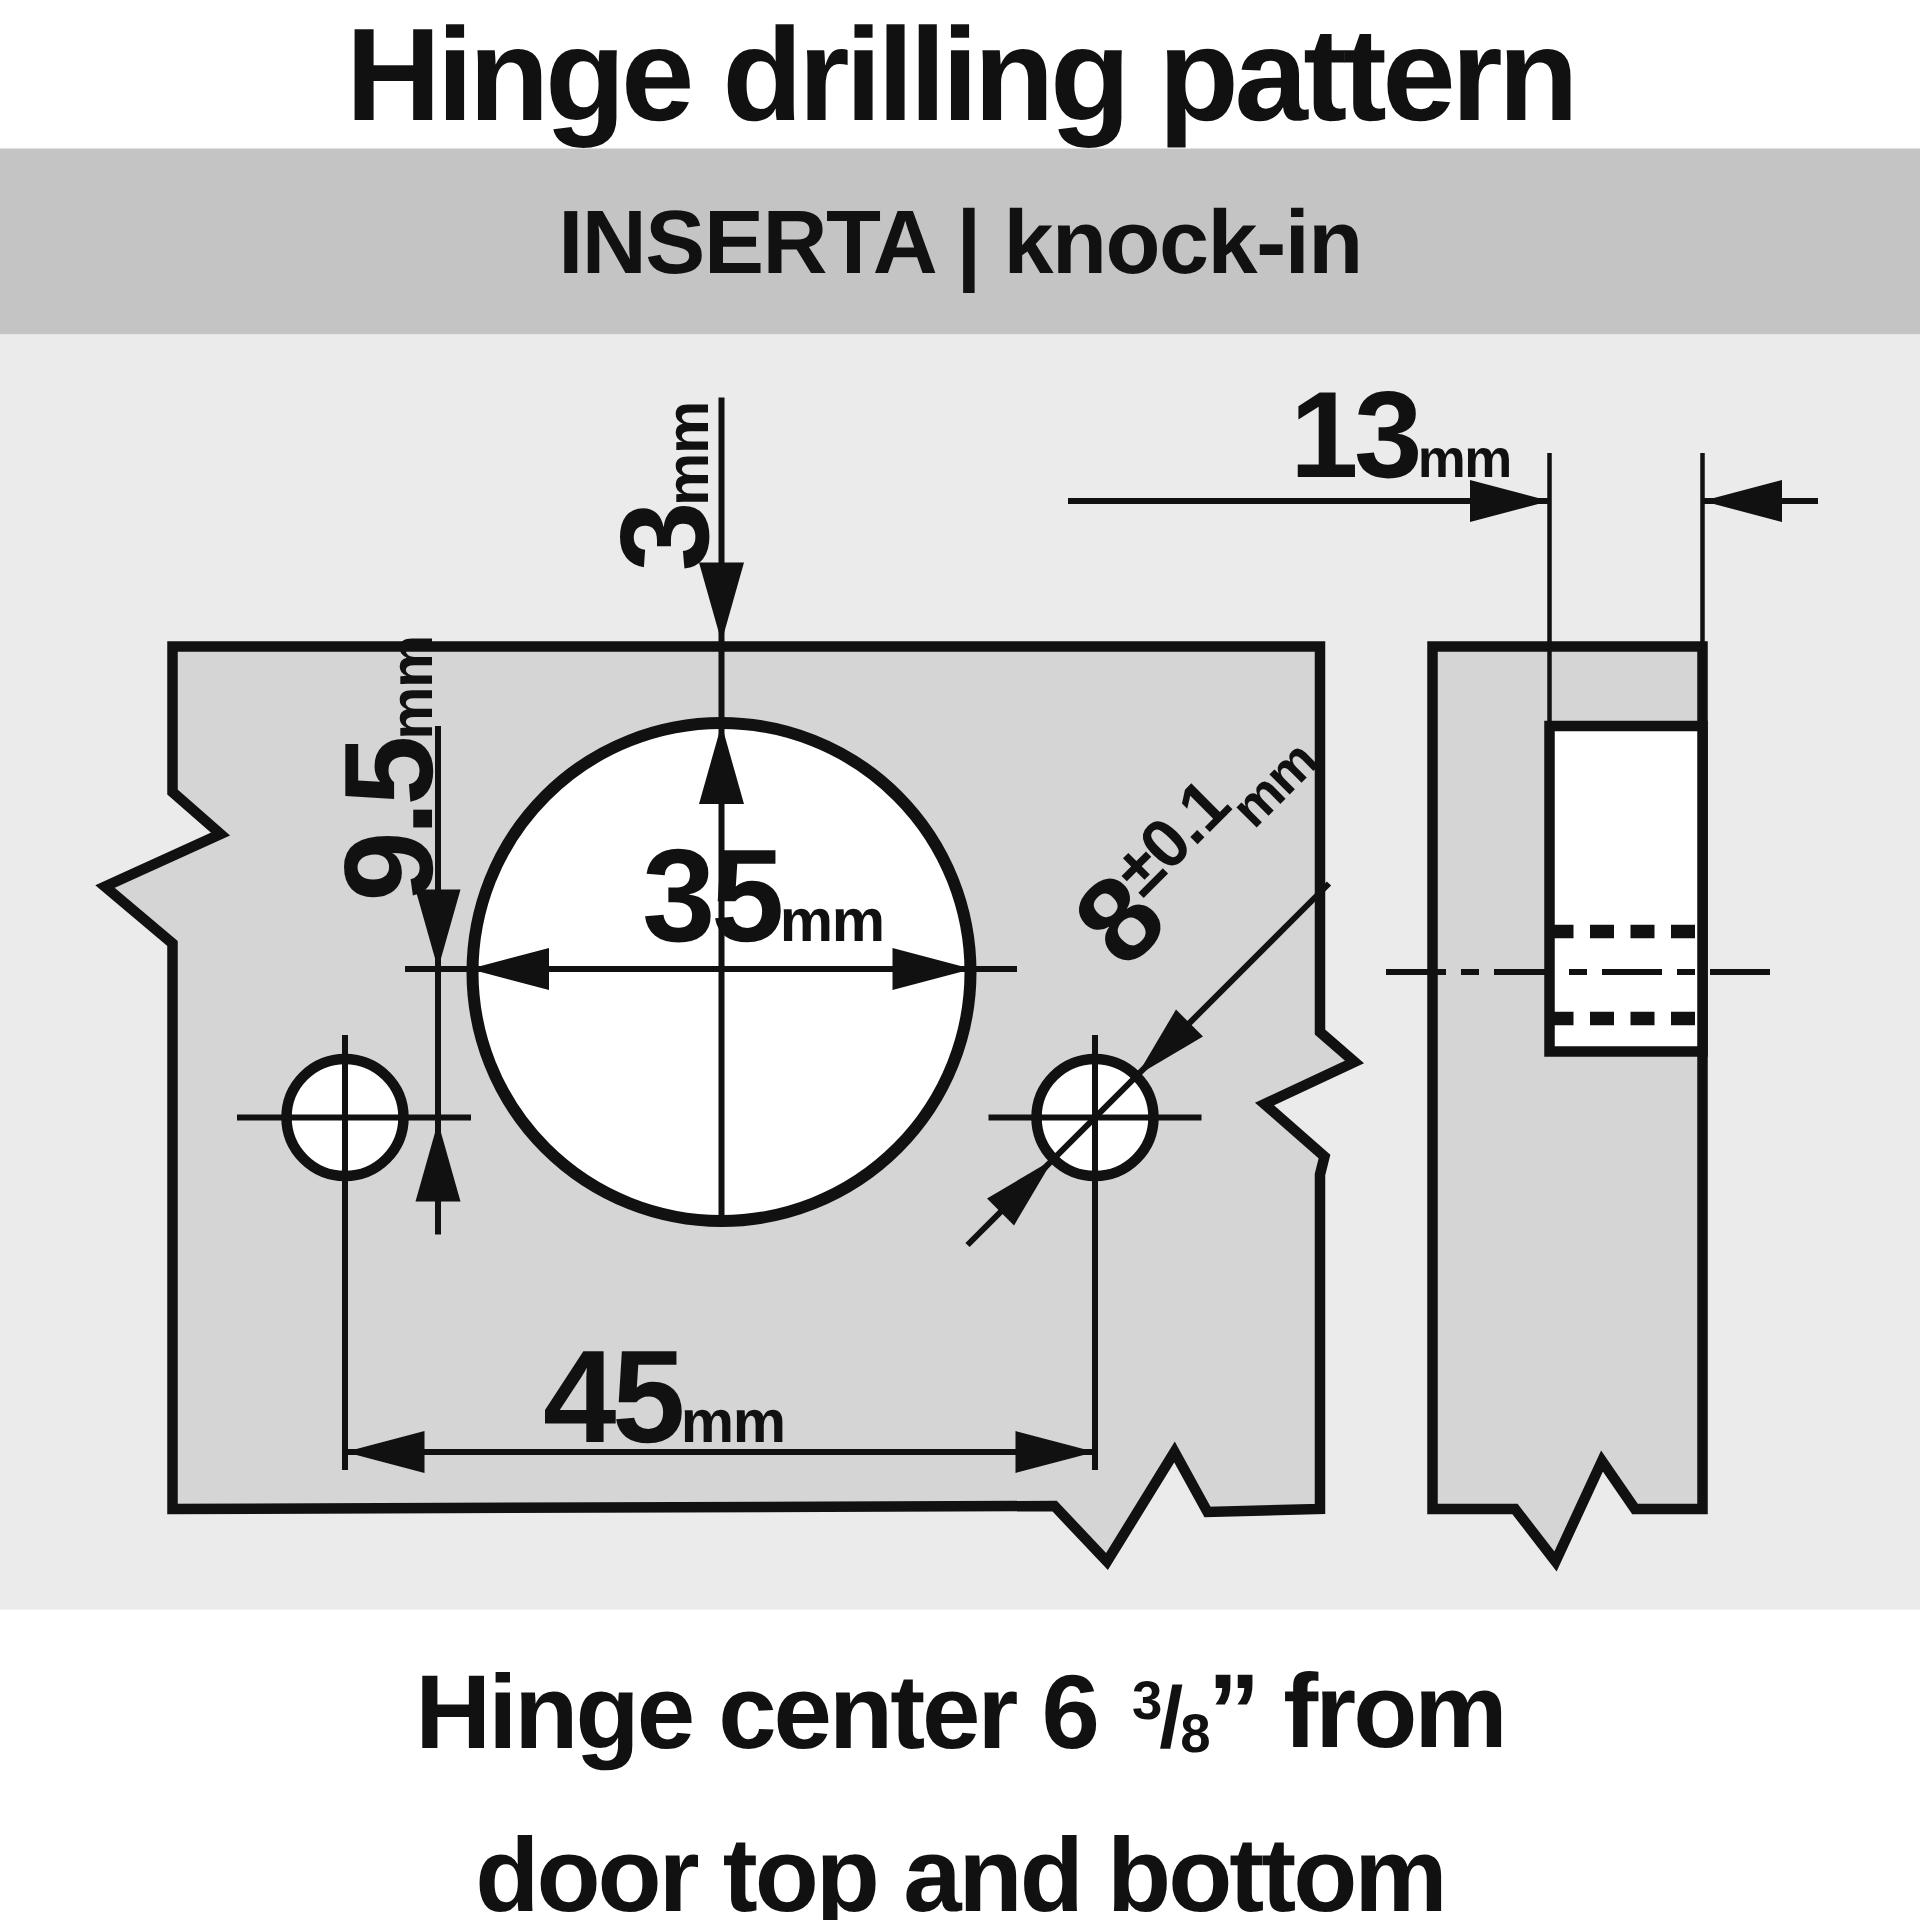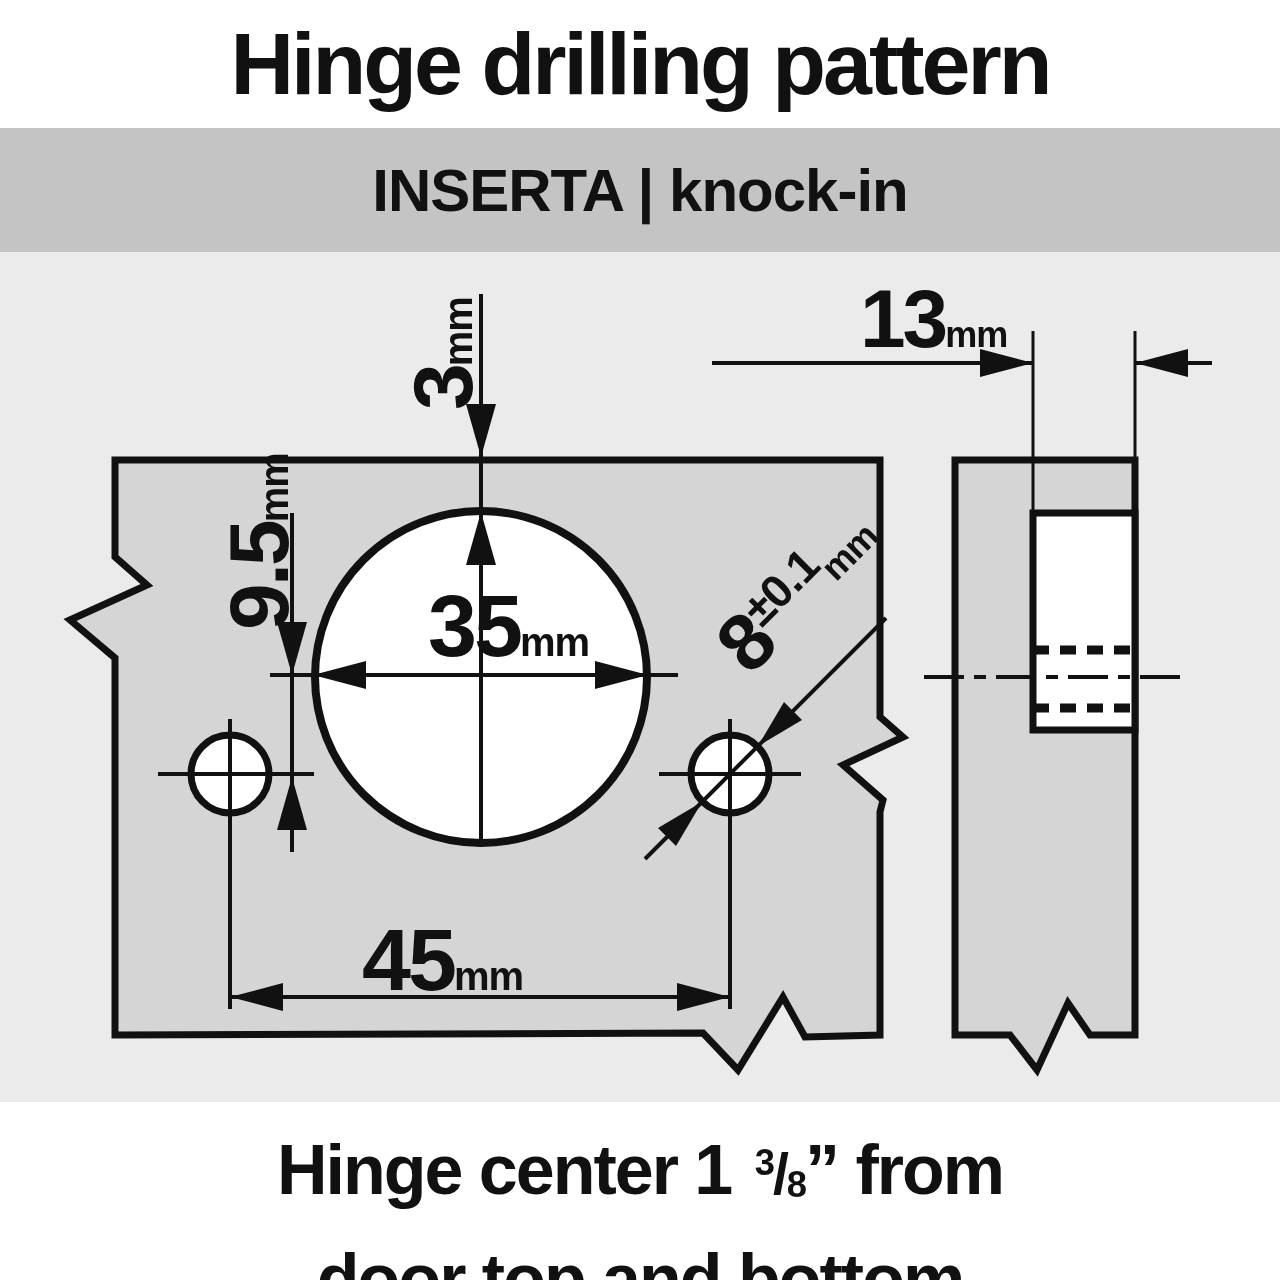--- a/index.html
+++ b/index.html
@@ -9,21 +9,21 @@
     --line:#111111;
   }
   html,body{margin:0;padding:0;}
   body{
     width:1280px;height:1280px;background:#ffffff;
     font-family:"Liberation Sans", sans-serif;
     color:#111;
     overflow:hidden;
   }
   .title{
-    height:128px;display:flex;align-items:center;justify-content:center;
+    height:99px;display:flex;align-items:center;justify-content:center;
     font-size:88px;font-weight:bold;letter-spacing:-3px;white-space:nowrap;
   }
   .banner{
     height:124px;background:var(--banner-bg);
     display:flex;align-items:center;justify-content:center;
     font-size:60px;font-weight:bold;letter-spacing:-1px;white-space:nowrap;
   }
   .diagram{
     height:850px;background:var(--diagram-bg);position:relative;
   }
@@ -152,15 +152,15 @@
       <text x="860" y="95">
         <tspan class="v-13">13</tspan><tspan class="v-unit-s">mm</tspan>
       </text>
     </g>
   </g>
 
 </svg>
 </div>
 
 <div class="footer">
-  <div><span class="sp">Hinge center 1</span><span class="frac-sup">3</span><span class="frac-slash">/</span><span class="frac-sub">8</span><span>” from</span></div>
+  <div><span class="sp">Hinge center 6</span><span class="frac-sup">3</span><span class="frac-slash">/</span><span class="frac-sub">8</span><span>” from</span></div>
   <div>door top and bottom</div>
 </div>
 
 </body></html>

